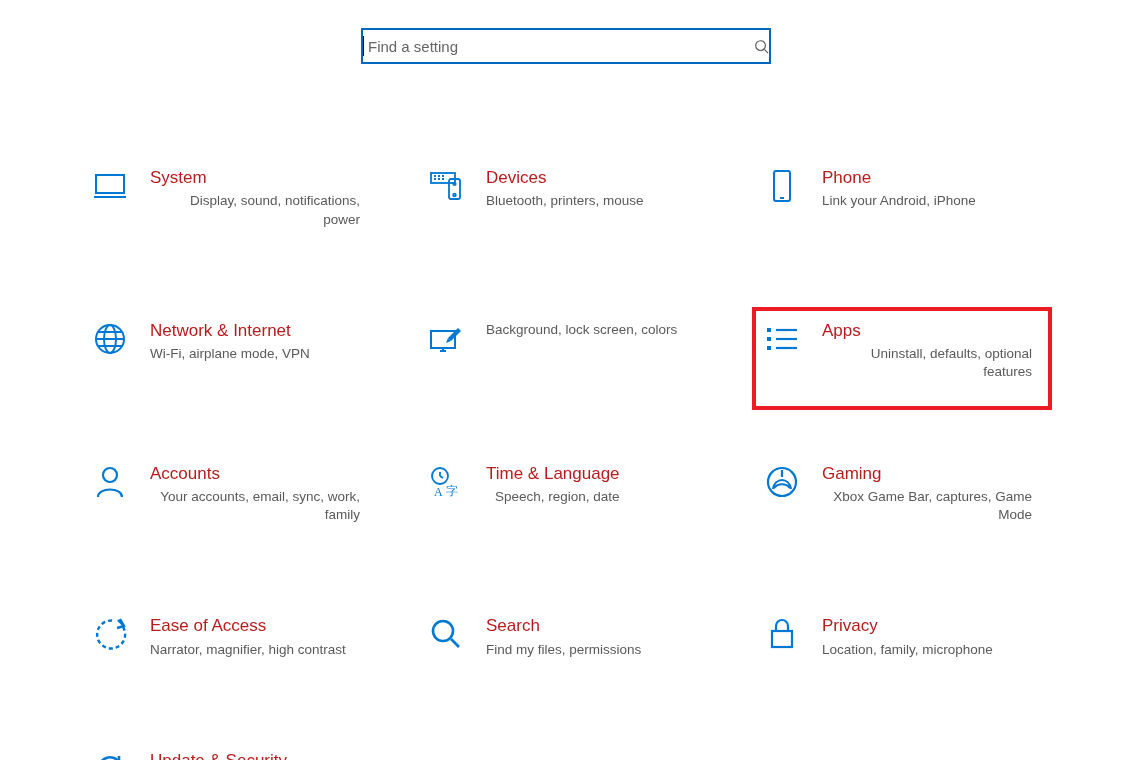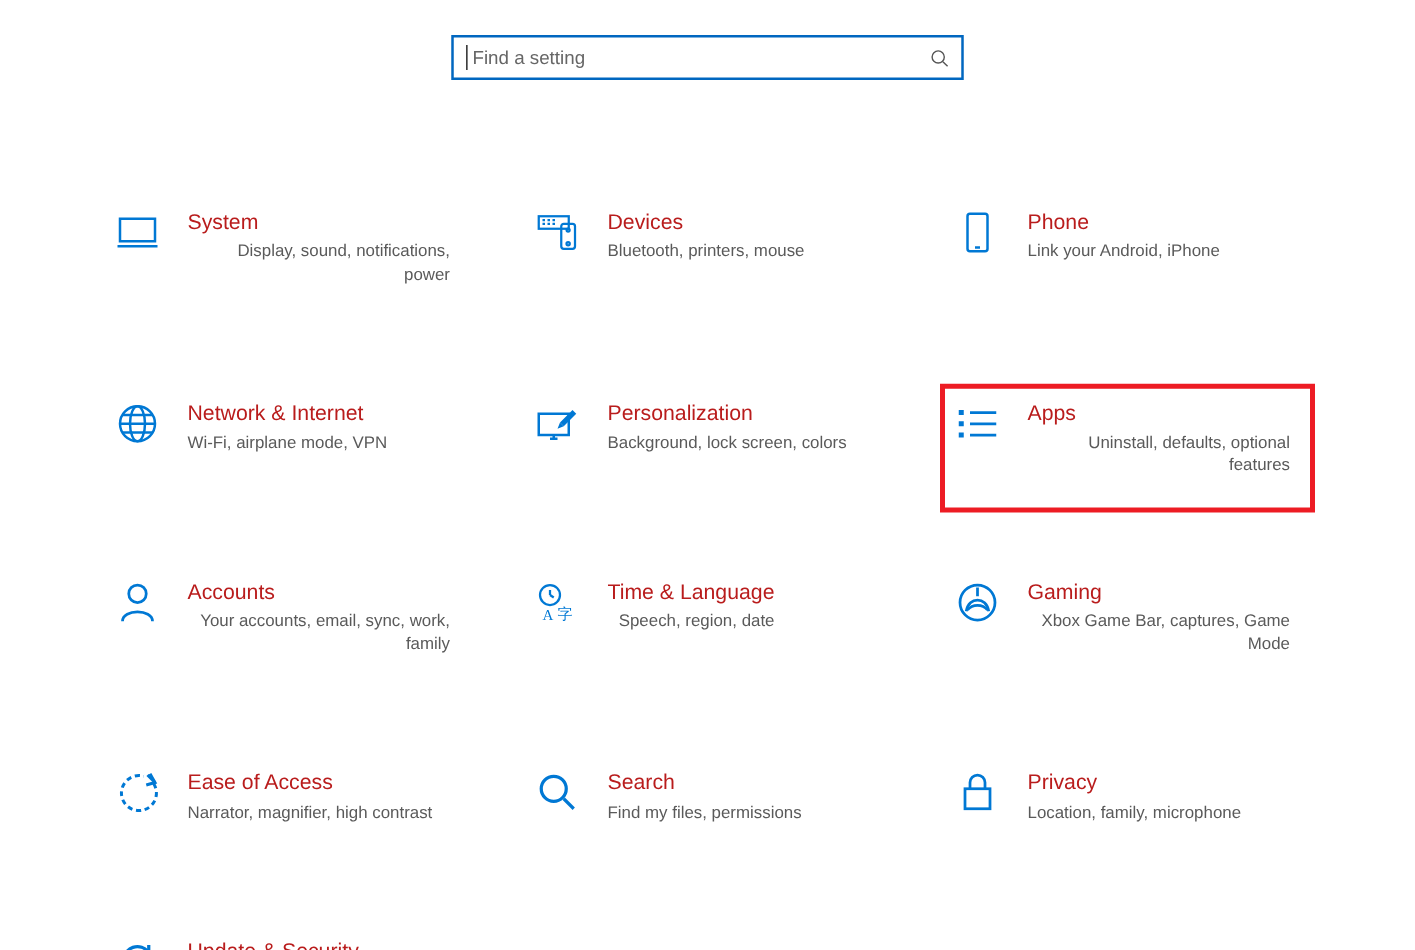--- a/index.html
+++ b/index.html
@@ -20,21 +20,21 @@
     display: flex;
     justify-content: center;
     margin-bottom: 90px;
   }
   .search-box {
     width: 410px;
     height: 36px;
     border: 2px solid #0067c0;
     display: flex;
     align-items: center;
-    padding: 0 10px;
+    padding: 0 0;
     position: relative;
   }
   .search-box .caret {
     width: 1px;
     height: 20px;
     background: #000;
     margin-right: 2px;
   }
   .search-box input {
     border: none;
@@ -187,21 +187,20 @@
       <div class="tile-icon">
         <svg width="36" height="30" viewBox="0 0 36 30" fill="none" stroke="#0078d4" stroke-width="2">
           <rect x="3" y="7" width="24" height="17"></rect>
           <line x1="12" y1="27" x2="18" y2="27"></line>
           <line x1="15" y1="24" x2="15" y2="27"></line>
           <path d="M20 14 L30 4 L33 7 L23 17 Z" fill="#0078d4" stroke="none"></path>
           <path d="M20 14 L18 19 L23 17 Z" fill="#0078d4" stroke="none"></path>
         </svg>
       </div>
       <div class="tile-text">
-        <div class="tile-title">Personalization</div>
         <div class="tile-desc">Background, lock screen, colors</div>
       </div>
     </div>
 
     <div class="tile highlight">
       <div class="tile-icon">
         <svg width="34" height="28" viewBox="0 0 34 28" fill="none" stroke="#0078d4" stroke-width="2.2">
           <rect x="2" y="3" width="4" height="4" fill="#0078d4" stroke="none"></rect>
           <rect x="2" y="12" width="4" height="4" fill="#0078d4" stroke="none"></rect>
           <rect x="2" y="21" width="4" height="4" fill="#0078d4" stroke="none"></rect>

